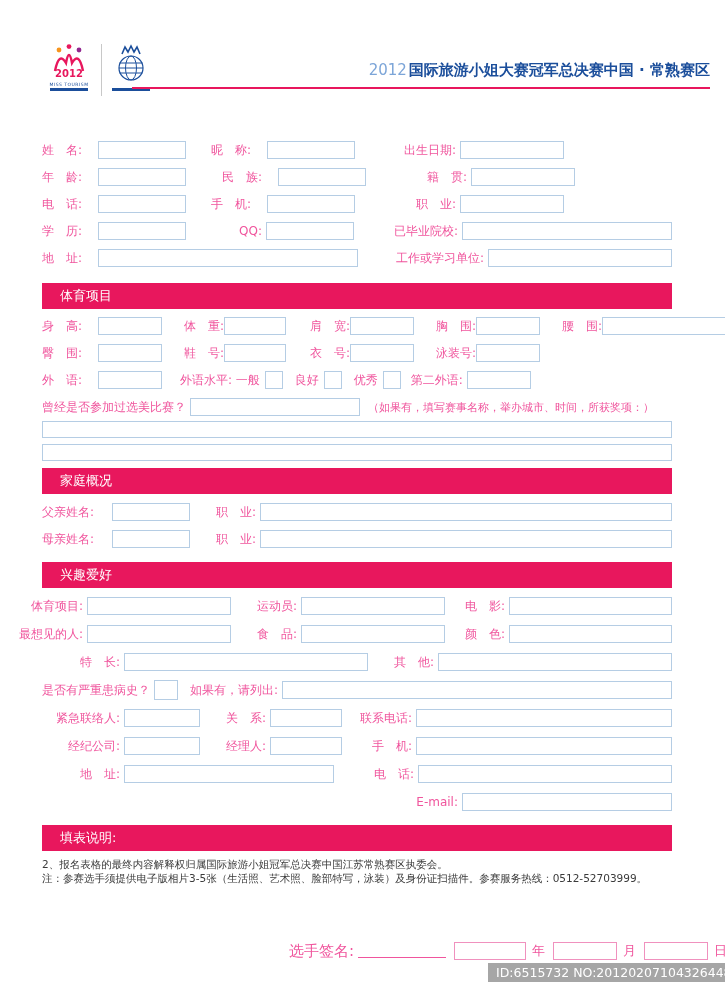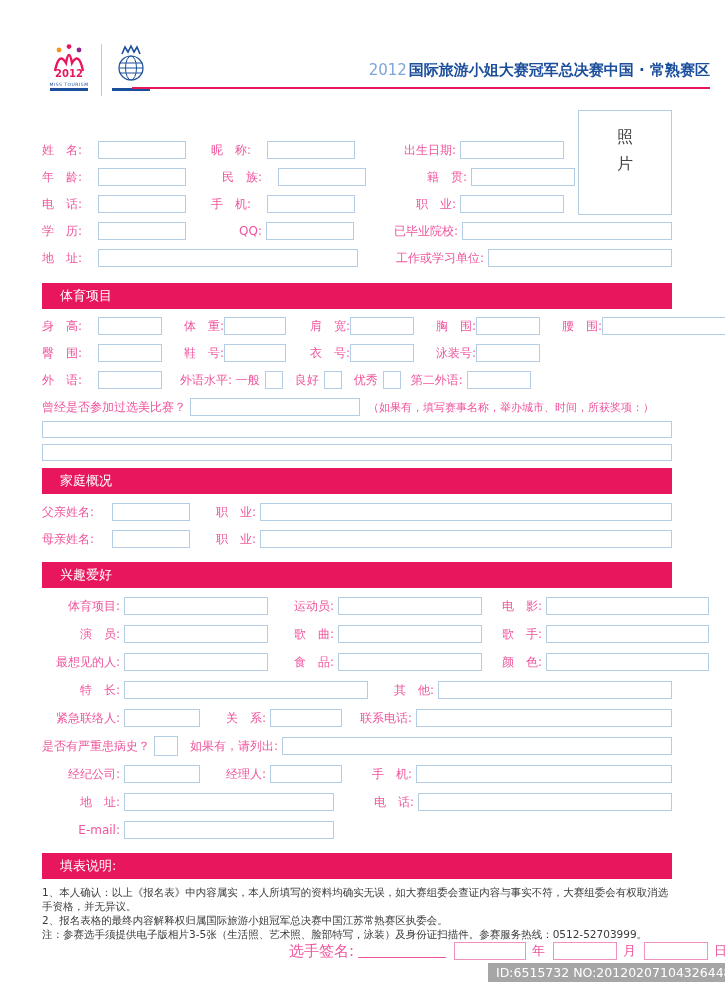--- a/index.html
+++ b/index.html
@@ -20,21 +20,21 @@
   .t-main { color:#1B4E9B; font-weight:bold; }
   .title-line { position:absolute; left:132px; right:15px; top:87px; height:2px; background:#E8175D; }
   
   .photo { position:absolute; left:578px; top:110px; width:94px; height:105px;
     border:1px solid #B5CDE4; text-align:center; }
   .photo span { display:inline-block; width:18px; margin-top:12px; font-size:16px;
     line-height:27px; color:#444; word-break:break-all; }
   
   .content { position:absolute; left:42px; top:140px; width:630px; }
   .r { display:flex; align-items:center; height:20px; margin-bottom:7px; }
-  .r8 { margin-bottom:8px; }
+  .r8 { margin-bottom:8px;justify-content:flex-end; }
   .l { flex:none; color:#F0559D; font-size:12px; white-space:pre; line-height:20px; }
   .ra { text-align:right; }
   input.i { flex:none; height:18px; border:1px solid #B5CDE4; background:#fff;
     font-size:12px; padding:0 3px; outline:none; color:#333; }
   input.fx { flex:1; }
   .cb { flex:none; width:18px; height:18px; border:1px solid #B5CDE4; background:#fff; }
   input.wide { display:block; width:630px; height:17px; border:1px solid #B5CDE4;
     margin-bottom:6px; font-size:12px; padding:0 3px; outline:none; }
   .bar { height:26px; background:#E8175D; color:#fff; font-size:13px;
     display:flex; align-items:center; padding-left:18px; }
@@ -88,23 +88,20 @@
       </svg>
       <div class="logo-bar"></div>
     </div>
   </div>
 
   <div class="title">
     <span class="t-year">2012</span><span class="t-main">国际旅游小姐大赛冠军总决赛中国 · 常熟赛区</span>
   </div>
   <div class="title-line"></div>
 
-  <div class="photo">
-    <span>照片</span>
-  </div>
 
   <div class="content">
 
     <div class="r">
       <span class="l" style="width:56px">姓　名:</span>
       <input class="i" style="width: 88px;">
       <span class="l" style="width:56px;margin-left:25px">昵　称:</span>
       <input class="i" style="width: 88px;">
       <span class="l ra" style="width:76px;margin-left:25px">出生日期:</span>
       <input class="i" style="width: 104px; margin-left: 4px;">
@@ -206,56 +203,48 @@
     </div>
     <div class="r r8" style="margin-top:8px">
       <span class="l ra" style="width:78px">体育项目:</span>
       <input class="i" style="width: 144px; margin-left: 4px;">
       <span class="l ra" style="width:54px;margin-left:12px">运动员:</span>
       <input class="i" style="width: 144px; margin-left: 4px;">
       <span class="l ra" style="width:48px;margin-left:12px">电　影:</span>
       <input class="i fx" style="margin-left: 4px;">
     </div>
     <div class="r r8">
-      <span class="l ra" style="width:78px">演　员:</span>
-      <input class="i" style="width: 144px; margin-left: 4px;">
-      <span class="l ra" style="width:54px;margin-left:12px">歌　曲:</span>
-      <input class="i" style="width: 144px; margin-left: 4px;">
-      <span class="l ra" style="width:48px;margin-left:12px">歌　手:</span>
-      <input class="i fx" style="margin-left: 4px;">
-    </div>
-    <div class="r r8">
       <span class="l ra" style="width:78px">最想见的人:</span>
       <input class="i" style="width: 144px; margin-left: 4px;">
       <span class="l ra" style="width:54px;margin-left:12px">食　品:</span>
       <input class="i" style="width: 144px; margin-left: 4px;">
       <span class="l ra" style="width:48px;margin-left:12px">颜　色:</span>
       <input class="i fx" style="margin-left: 4px;">
     </div>
     <div class="r r8">
       <span class="l ra" style="width:78px">特　长:</span>
       <input class="i" style="width: 244px; margin-left: 4px;">
       <span class="l ra" style="width:54px;margin-left:12px">其　他:</span>
+      <input class="i fx" style="margin-left: 4px;">
+    </div>
+    <div class="r r8">
+      <span class="l">是否有严重患病史？</span>
+      <input class="i" style="width: 24px; height: 20px; margin-left: 4px;">
+      <span class="l" style="margin-left:12px">如果有，请列出:</span>
       <input class="i fx" style="margin-left: 4px;">
     </div>
     <div class="r r8">
       <span class="l ra" style="width:78px">紧急联络人:</span>
       <input class="i" style="width: 76px; margin-left: 4px;">
       <span class="l ra" style="width:48px;margin-left:18px">关　系:</span>
       <input class="i" style="width: 72px; margin-left: 4px;">
       <span class="l ra" style="width:58px;margin-left:12px">联系电话:</span>
       <input class="i fx" style="margin-left: 4px;">
     </div>
     <div class="r r8">
-      <span class="l">是否有严重患病史？</span>
-      <input class="i" style="width: 24px; height: 20px; margin-left: 4px;">
-      <span class="l" style="margin-left:12px">如果有，请列出:</span>
-      <input class="i fx" style="margin-left: 4px;">
-    </div>
-    <div class="r r8">
       <span class="l ra" style="width:78px">经纪公司:</span>
       <input class="i" style="width: 76px; margin-left: 4px;">
       <span class="l ra" style="width:48px;margin-left:18px">经理人:</span>
       <input class="i" style="width: 72px; margin-left: 4px;">
       <span class="l ra" style="width:58px;margin-left:12px">手　机:</span>
       <input class="i fx" style="margin-left: 4px;">
     </div>
     <div class="r r8">
       <span class="l ra" style="width:78px">地　址:</span>
       <input class="i" style="width: 210px; margin-left: 4px;">
@@ -264,21 +253,20 @@
     </div>
     <div class="r r8">
       <span class="l ra" style="width:78px">E-mail:</span>
       <input class="i" style="width: 210px; margin-left: 4px;">
     </div>
 
     <div class="bar" style="margin-top:13px">
       <span>填表说明:</span>
     </div>
     <div class="notes">
-      <p class="note">1、本人确认：以上《报名表》中内容属实，本人所填写的资料均确实无误，如大赛组委会查证内容与事实不符，大赛组委会有权取消选手资格，并无异议。</p>
       <p class="note">2、报名表格的最终内容解释权归属国际旅游小姐冠军总决赛中国江苏常熟赛区执委会。</p>
       <p class="note">注：参赛选手须提供电子版相片3-5张（生活照、艺术照、脸部特写，泳装）及身份证扫描件。参赛服务热线：0512-52703999。</p>
     </div>
   </div>
 
   <div class="sig">
     <span class="l">选手签名:</span>
     <span class="sig-line"></span>
     <input class="sig-box b1" style="">
     <span class="dlabel">年</span>

